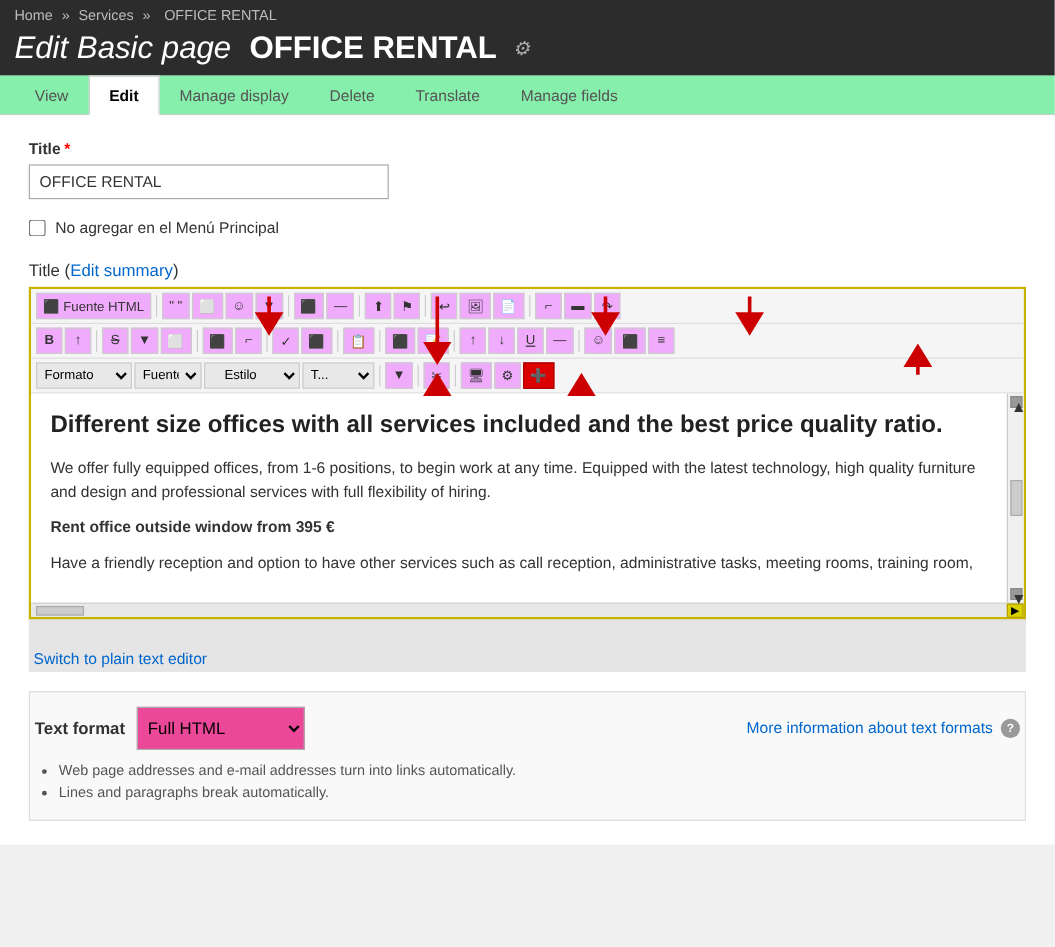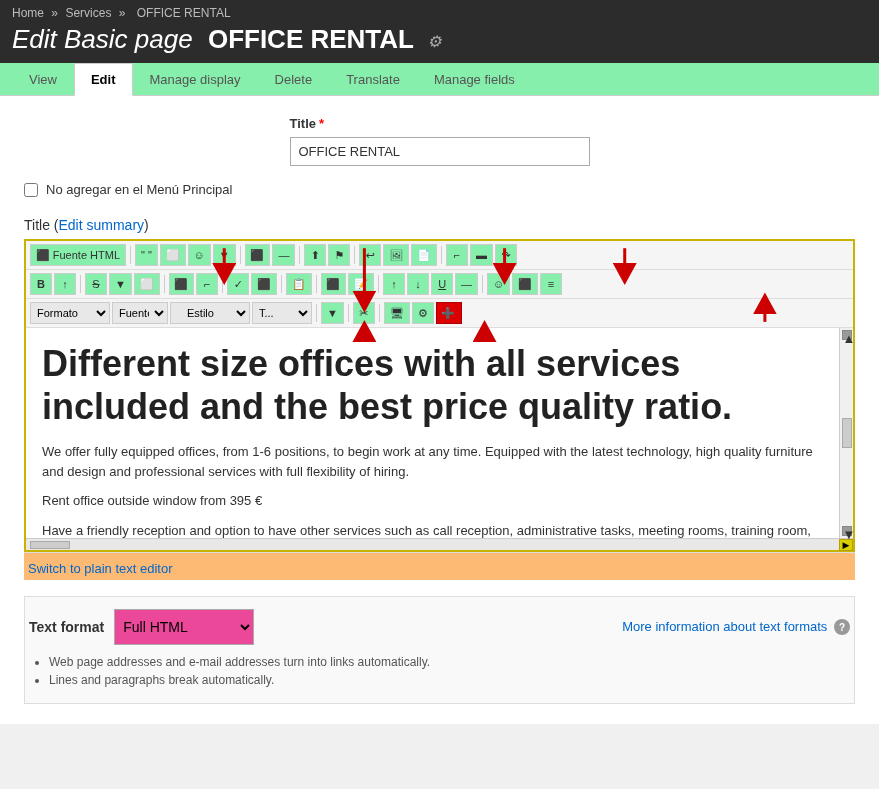--- a/index.html
+++ b/index.html
@@ -65,21 +65,20 @@
       background: #fff;
       padding: 20px 24px;
       min-height: 600px;
     }
 
     
     .form-row {
       display: flex;
       gap: 40px;
       margin-bottom: 16px;
-      justify-content: center;
     }
     .field-group {
       display: flex;
       flex-direction: column;
     }
     .field-label {
       font-size: 13px;
       font-weight: bold;
       margin-bottom: 6px;
       color: #333;
@@ -145,21 +144,21 @@
       padding: 3px 4px;
       display: flex;
       align-items: center;
       flex-wrap: wrap;
       gap: 2px;
     }
     .toolbar-btn {
       display: inline-flex;
       align-items: center;
       justify-content: center;
-      background: #86efac;
+      background: #f0abfc;
       border: 1px solid #ccc;
       padding: 2px 5px;
       cursor: pointer;
       font-size: 11px;
       min-width: 22px;
       height: 22px;
       color: #333;
     }
     .toolbar-separator {
       width: 1px;
@@ -178,44 +177,44 @@
 
     
     .editor-content {
       padding: 14px 16px;
       min-height: 170px;
       background: #fff;
       overflow-y: auto;
       max-height: 210px;
     }
     .editor-content h2 {
-      font-size: 36px;
+      font-size: 20px;
       font-weight: bold;
       color: #222;
       margin-bottom: 14px;
       line-height: 1.2;
     }
     .editor-content p {
       font-size: 13px;
       color: #333;
       margin-bottom: 10px;
       line-height: 1.5;
     }
     .editor-content p.bold-line {
-      font-weight: normal;
+      font-weight: bold;
     }
 
     
     .switch-link {
       color: #0066cc;
       text-decoration: none;
       font-size: 13px;
       display: block;
-      padding: 8px 4px 4px;
-      background: #fdba74;
+      padding: 24px 4px 4px;
+      background: #e5e5e5;
       border-top: 1px solid #ddd;
     }
 
     
     .text-format-section {
       margin-top: 16px;
       padding: 12px 4px;
       background: #f9f9f9;
       border: 1px solid #ddd;
     }

